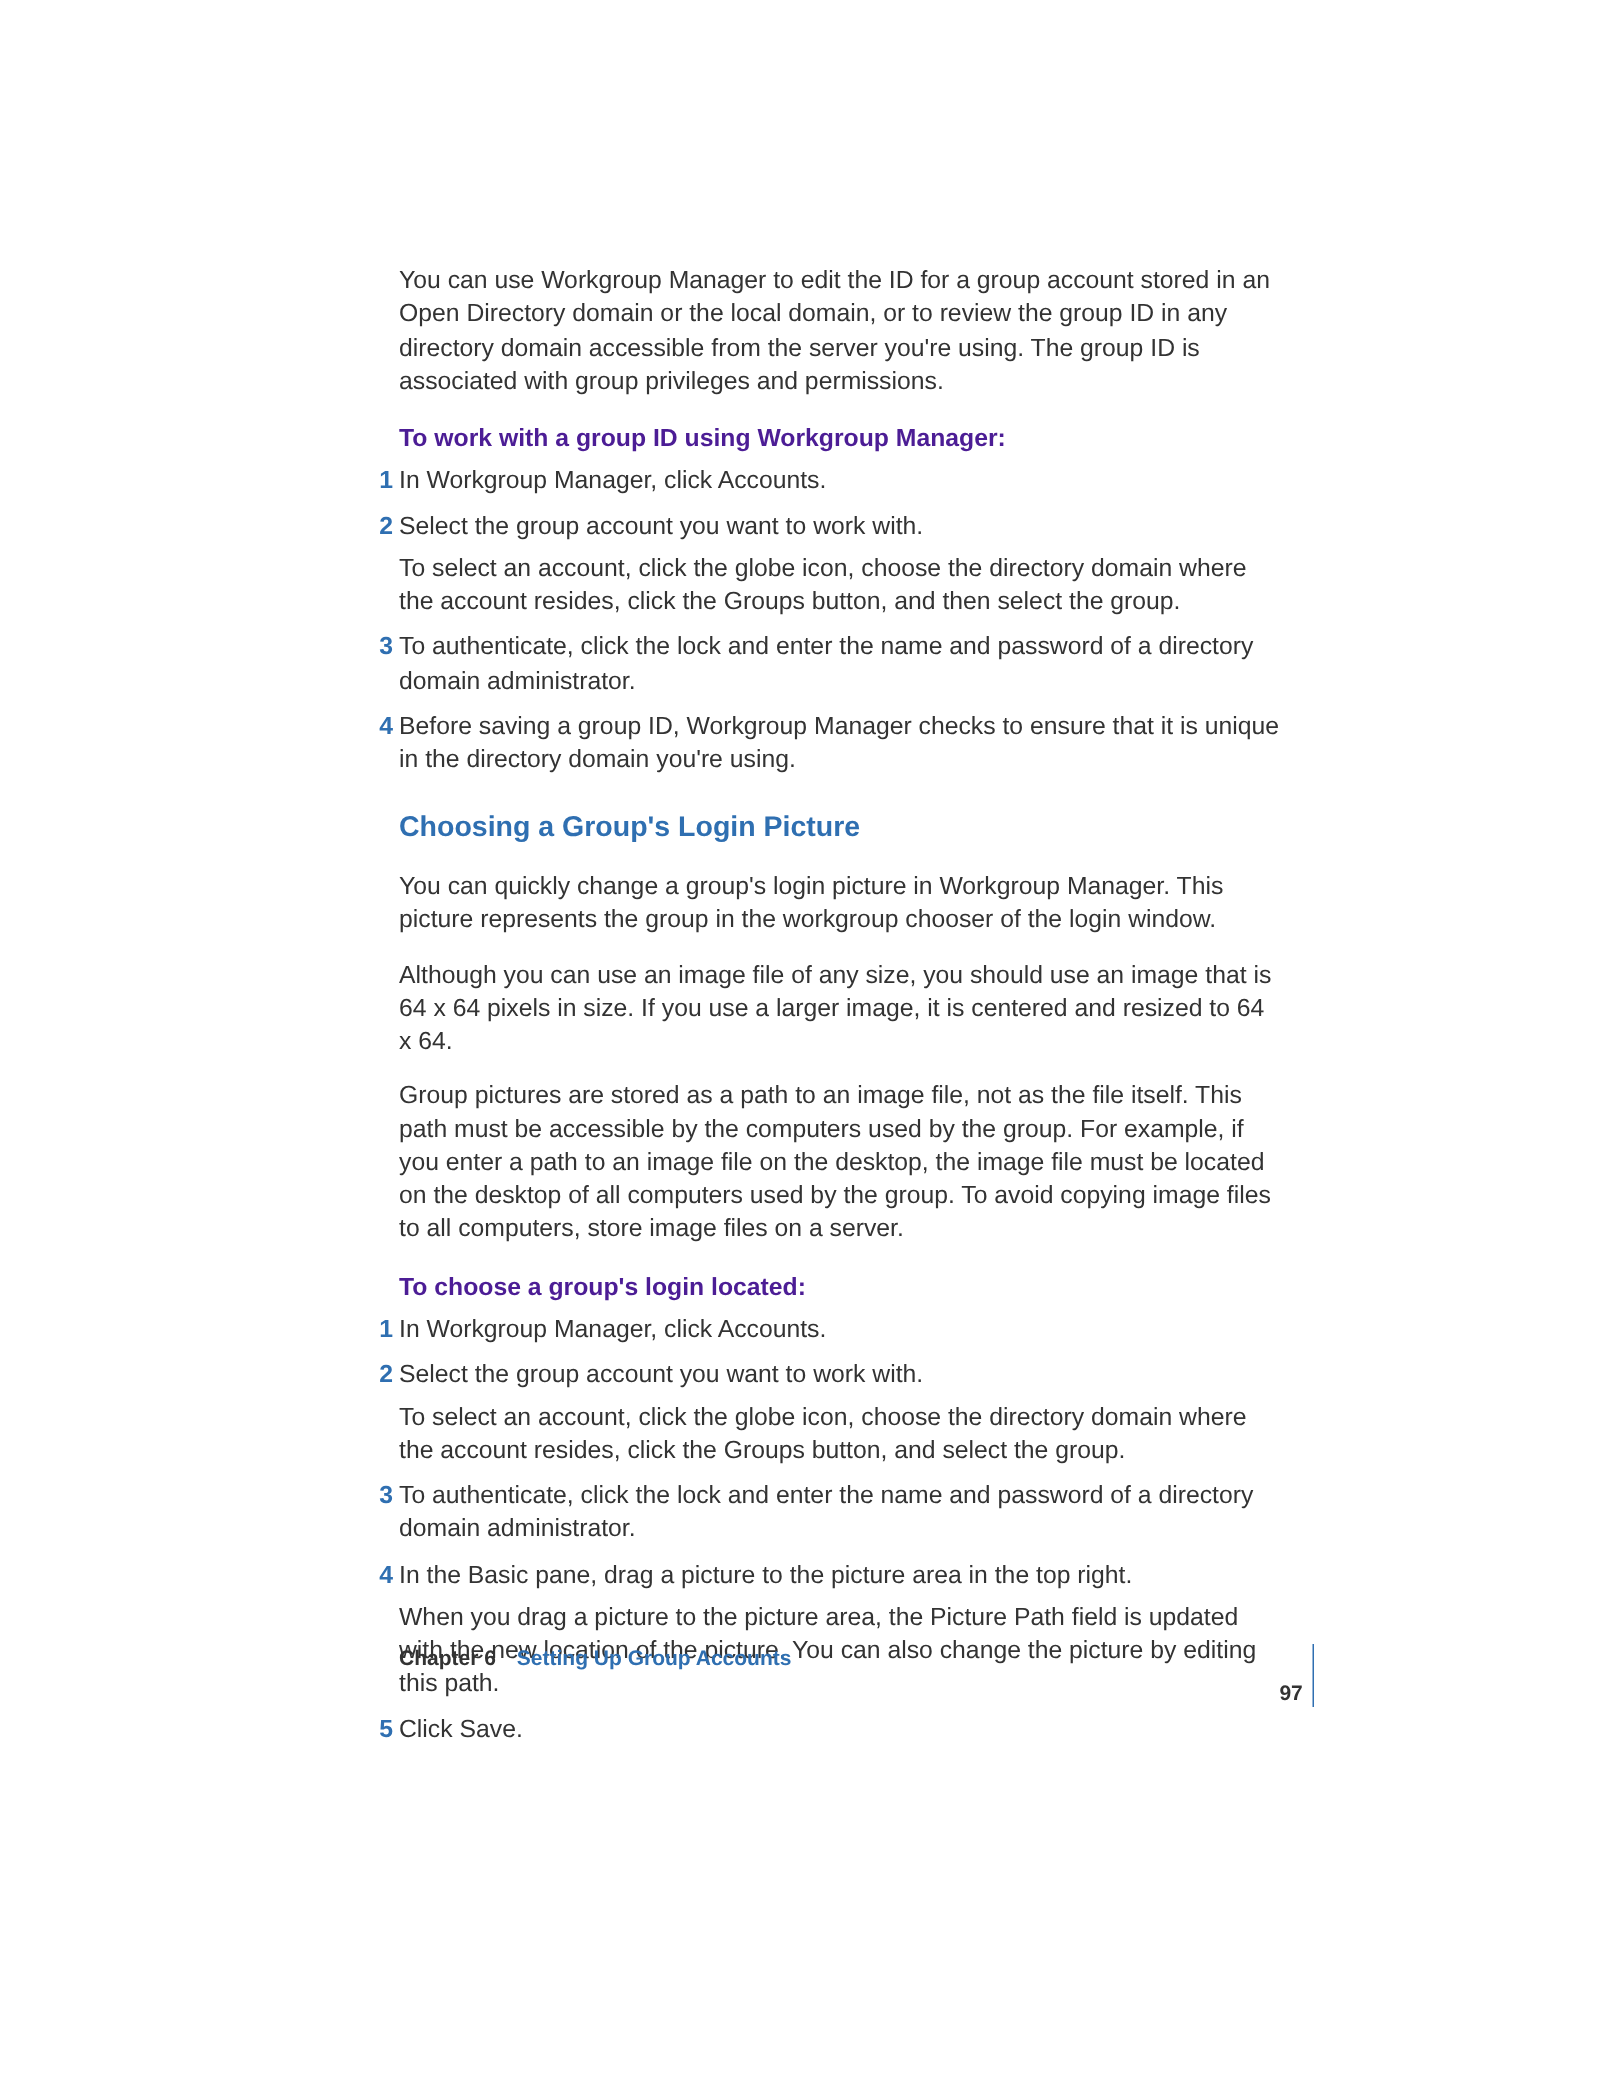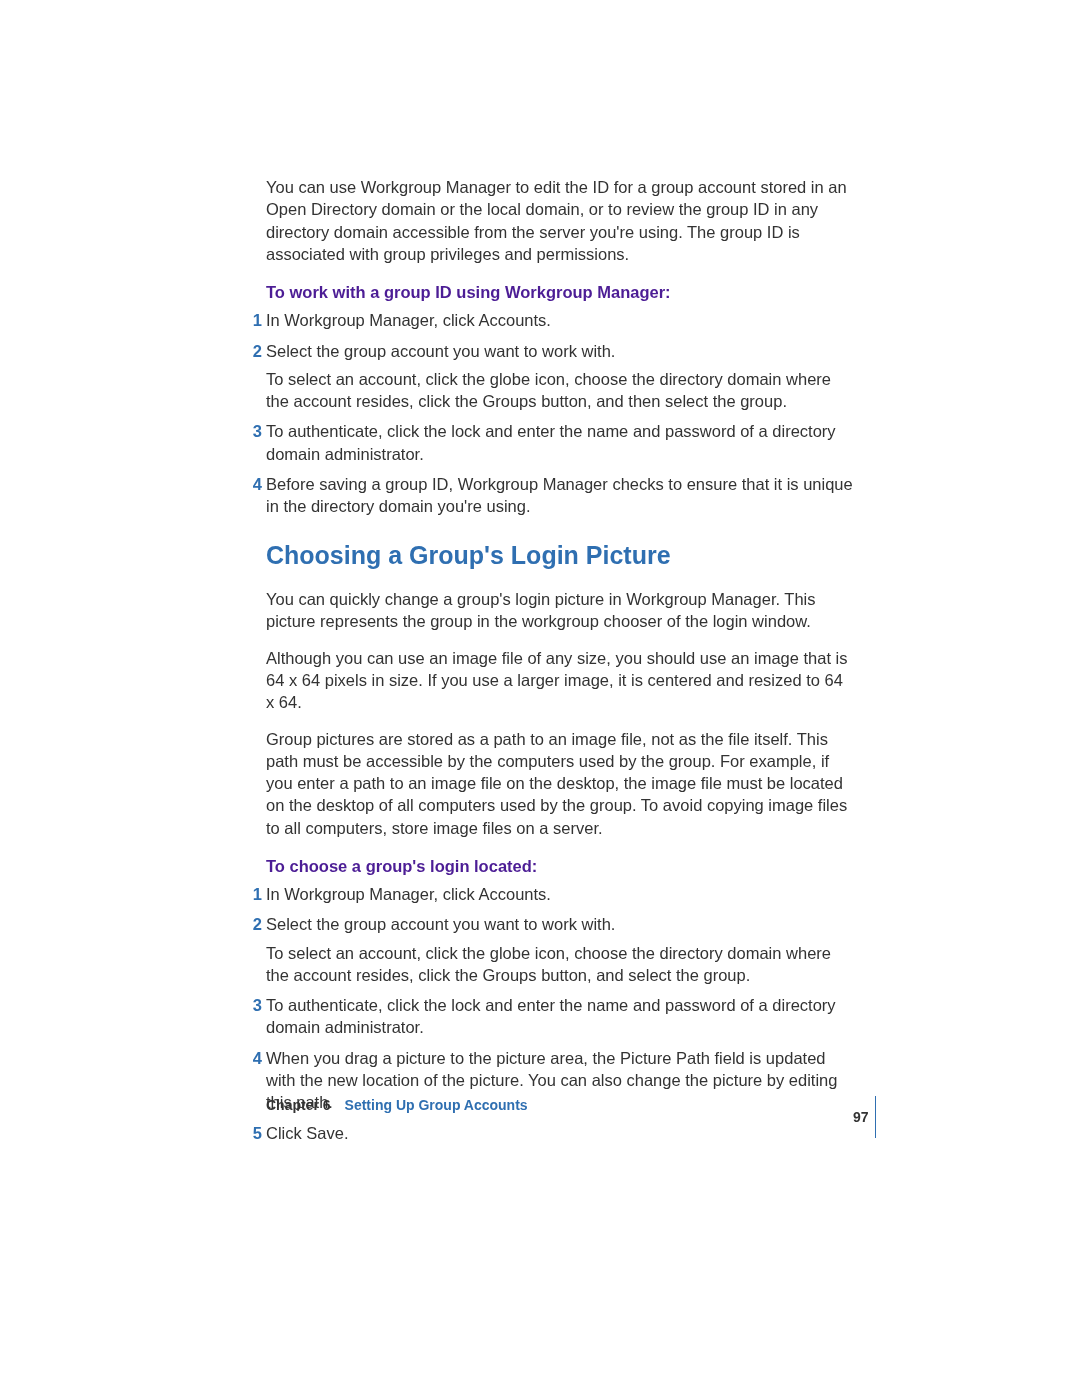--- a/index.html
+++ b/index.html
@@ -25,21 +25,21 @@
     margin: 0 0 14px 0;
   }
   .bold {
     font-weight: 700;
     color: #4c1d95;
     margin: 16px 0 6px 0;
   }
   .section-heading {
     color: #2f6fb1;
     font-weight: 700;
-    font-size: 25px;
+    font-size: 19px;
     margin: 22px 0 2px 0;
   }
   .step {
     position: relative;
     padding-left: 0px;
     margin-bottom: 8px;
   }
   .num {
     position: absolute;
     left: -20px;
@@ -125,30 +125,31 @@
     <div class="sub">To select an account, click the globe icon, choose the directory domain where the account resides, click the Groups button, and select the group.</div>
   </div>
 
   <div class="step">
     <span class="num">3</span>
     <div>To authenticate, click the lock and enter the name and password of a directory domain administrator.</div>
   </div>
 
   <div class="step">
     <span class="num">4</span>
+    <div>In the Basic pane, drag a picture to the picture area in the top right.</div>
     <div class="sub">When you drag a picture to the picture area, the Picture Path field is updated with the new location of the picture. You can also change the picture by editing this path.</div>
   </div>
 
   <div class="step">
     <span class="num">5</span>
     <div>Click Save.</div>
   </div>
 
 </div>
 
 <div class="footer">
   <span class="chapter">Chapter 6</span>
   <span class="title">Setting Up Group Accounts</span>
-  <span style="margin-left:auto; display:flex; align-items:center;">
+  <span style="margin-left:auto; display:flex; align-items:flex-end;">
     <span style="font-weight:700;color:#333;">97</span>
     <span class="rule"></span>
   </span>
 </div>
 
 </body></html>

